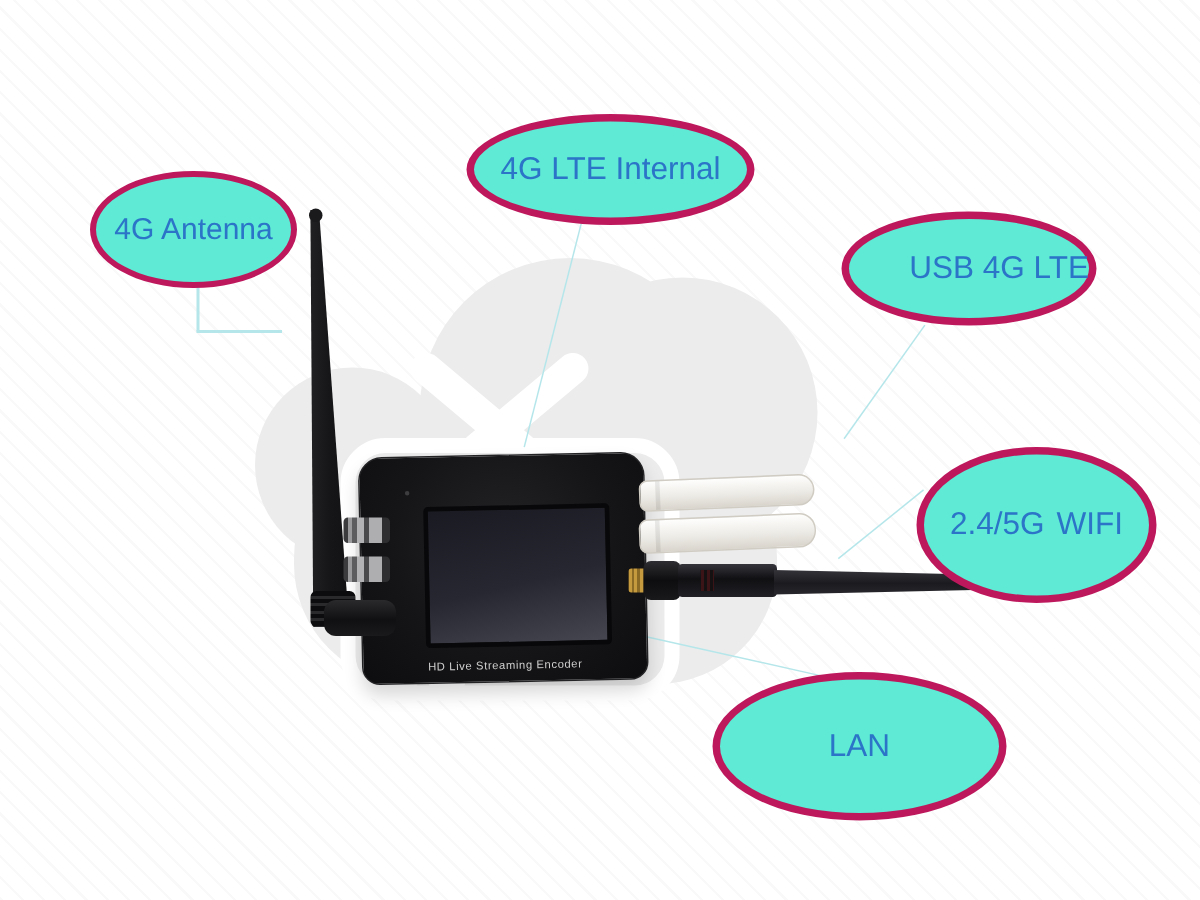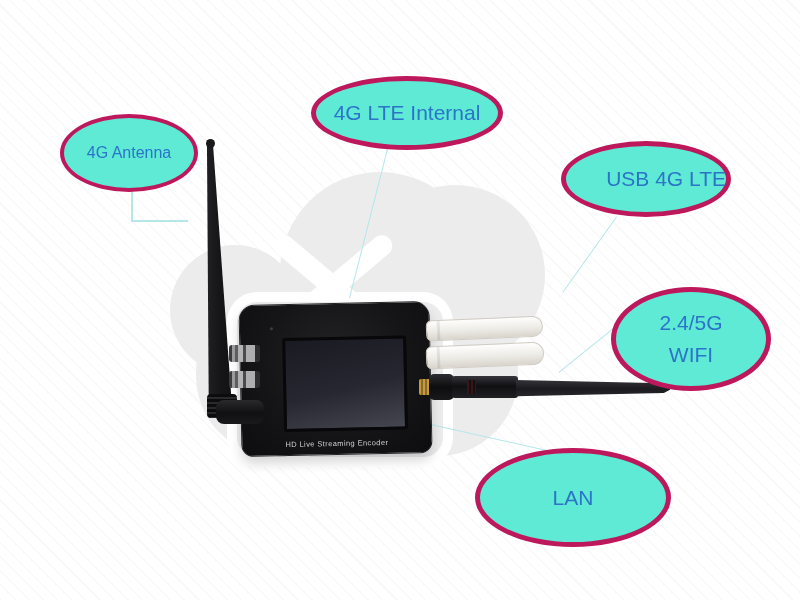--- a/index.html
+++ b/index.html
@@ -99,24 +99,24 @@
     background:linear-gradient(#36363c,#1b1b1f 55%,#27272d);
     clip-path:polygon(0 6%, 96% 24%, 100% 40%, 100% 60%, 96% 78%, 0 96%);
   }
   
   .bubble {
     position:absolute; z-index:7; background:#5eead4;
     border:5px solid #be185d; border-radius:50%;
     display:flex; align-items:center; justify-content:center;
     color:#2b74c8; font-size:21px;
   }
-  .bub-antenna { left:60px;  top:114px; width:138px; height:78px; border-width:4px; font-size:16px;justify-content:center; }
+  .bub-antenna { left:60px;  top:114px; width:138px; height:78px; border-width:4px; font-size:20px;justify-content:center; }
   .bub-lte     { left:311px; top:76px;  width:192px; height:74px; }
   .bub-usb     { left:561px; top:141px; width:170px; height:76px;justify-content:flex-end; }
-  .bub-wifi    { left:611px; top:287px; width:160px; height:104px; flex-direction:column; gap:8px; }
+  .bub-wifi    { left:611px; top:298px; width:160px; height:104px; flex-direction:row; gap:8px; }
   .bub-lan     { left:475px; top:448px; width:196px; height:99px;text-align:right; }
 </style>
 </head>
 <body>
 
 <div class="scene">
 
   <div class="hatch"></div>
 
   <div>

